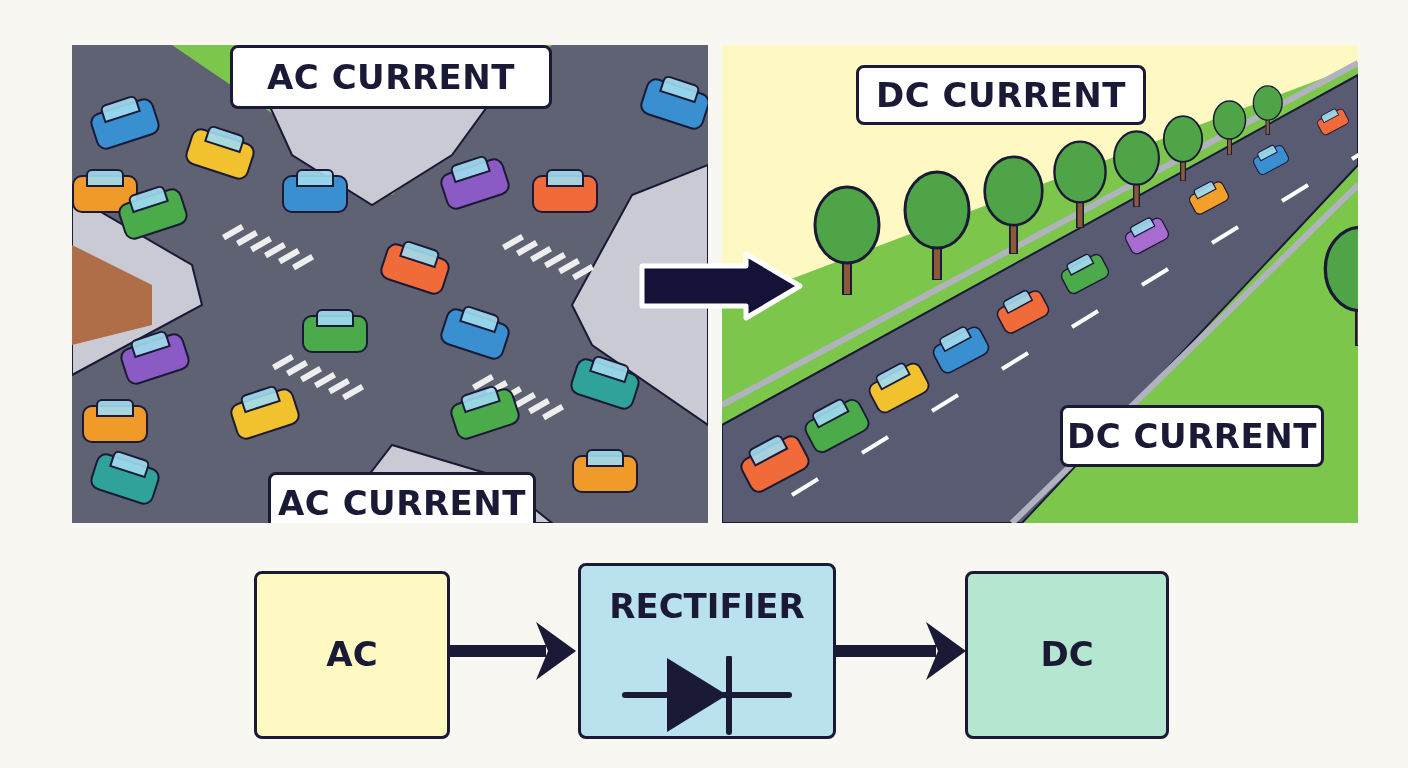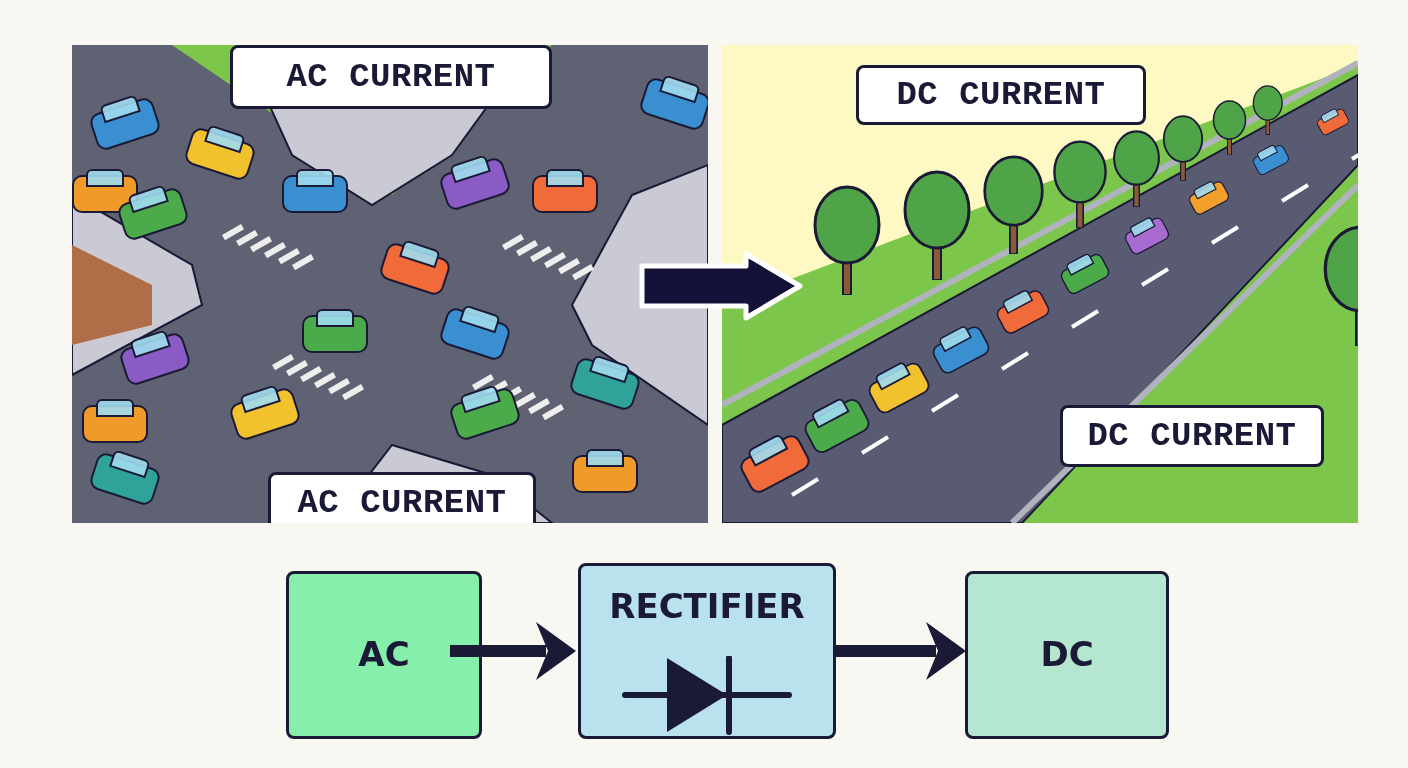--- a/index.html
+++ b/index.html
@@ -1,17 +1,17 @@
 <!DOCTYPE html>
 <html><head>
 <meta charset="utf-8">
 <style>
   html,body{margin:0;padding:0;}
   body{width:1408px;height:768px;background:#f8f7f2;position:relative;overflow:hidden;font-family:"DejaVu Sans",sans-serif;}
-  .panel{position:absolute;top:45px;height:478px;overflow:hidden;font-family:Liberation Mono, monospace;}
+  .panel{position:absolute;top:45px;height:478px;overflow:hidden;}
   #panel-ac{left:72px;width:636px;background:#5f6272;}
   #panel-dc{left:722px;width:636px;background:#fef9c3;}
   .bubble{position:absolute;background:#fff;border:3px solid #1b1a36;border-radius:8px;color:#1b1a36;font-weight:bold;font-size:34px;text-align:center;letter-spacing:0.5px;box-sizing:border-box;display:flex;align-items:center;justify-content:center;z-index:5;}
   .car{position:absolute;border:2px solid #1b1a36;border-radius:10px;width:62px;height:34px;}
   .car::after{content:"";position:absolute;left:12px;top:-8px;width:34px;height:14px;background:rgba(160,220,240,.9);border:2px solid #1b1a36;border-radius:6px 6px 0 0;}
   .block{position:absolute;border:3px solid #1b1a36;border-radius:8px;box-sizing:border-box;display:flex;flex-direction:column;align-items:center;justify-content:center;color:#1b1a36;font-weight:bold;font-size:34px;line-height:1.1;text-align:center;}
   .tree{position:absolute;}
 </style>
 </head>
 <body>
@@ -152,21 +152,21 @@
       <div class="car" style="left: 578px; top: 58px; background: rgb(240, 106, 58); transform: rotate(-28deg) scale(0.46);"></div>
     </div>
   <div class="bubble" style="left:134px;top:20px;width:290px;height:60px;">
       <span>DC  CURRENT</span>
     </div>
   <div class="bubble" style="left:338px;top:360px;width:264px;height:62px;">
       <span>DC CURRENT</span>
     </div>
 </div>
 
-<div class="block" style="left:254px;top:571px;width:196px;height:168px;background:#86efac;margin-left:32px;">
+<div class="block" style="left:254px;top:571px;width:196px;height:168px;background:#fef9c3;">
   <span>AC</span>
 </div>
 <svg style="position:absolute;left:450px;top:620px" width="130" height="64">
   <rect x="0" y="25" width="96" height="12" fill="#1b1a36"></rect>
   <polygon points="86,2 126,31 86,60 98,31" fill="#1b1a36"></polygon>
 </svg>
 <div class="block" style="left:578px;top:563px;width:258px;height:176px;background:#b9e2ee;justify-content:space-between;padding-top:22px;">
   <span>RECTIFIER</span>
   <svg width="200" height="80" style="margin-top:8px">
     <line x1="18" y1="39" x2="182" y2="39" stroke="#1b1a36" stroke-width="6" stroke-linecap="round"></line>

